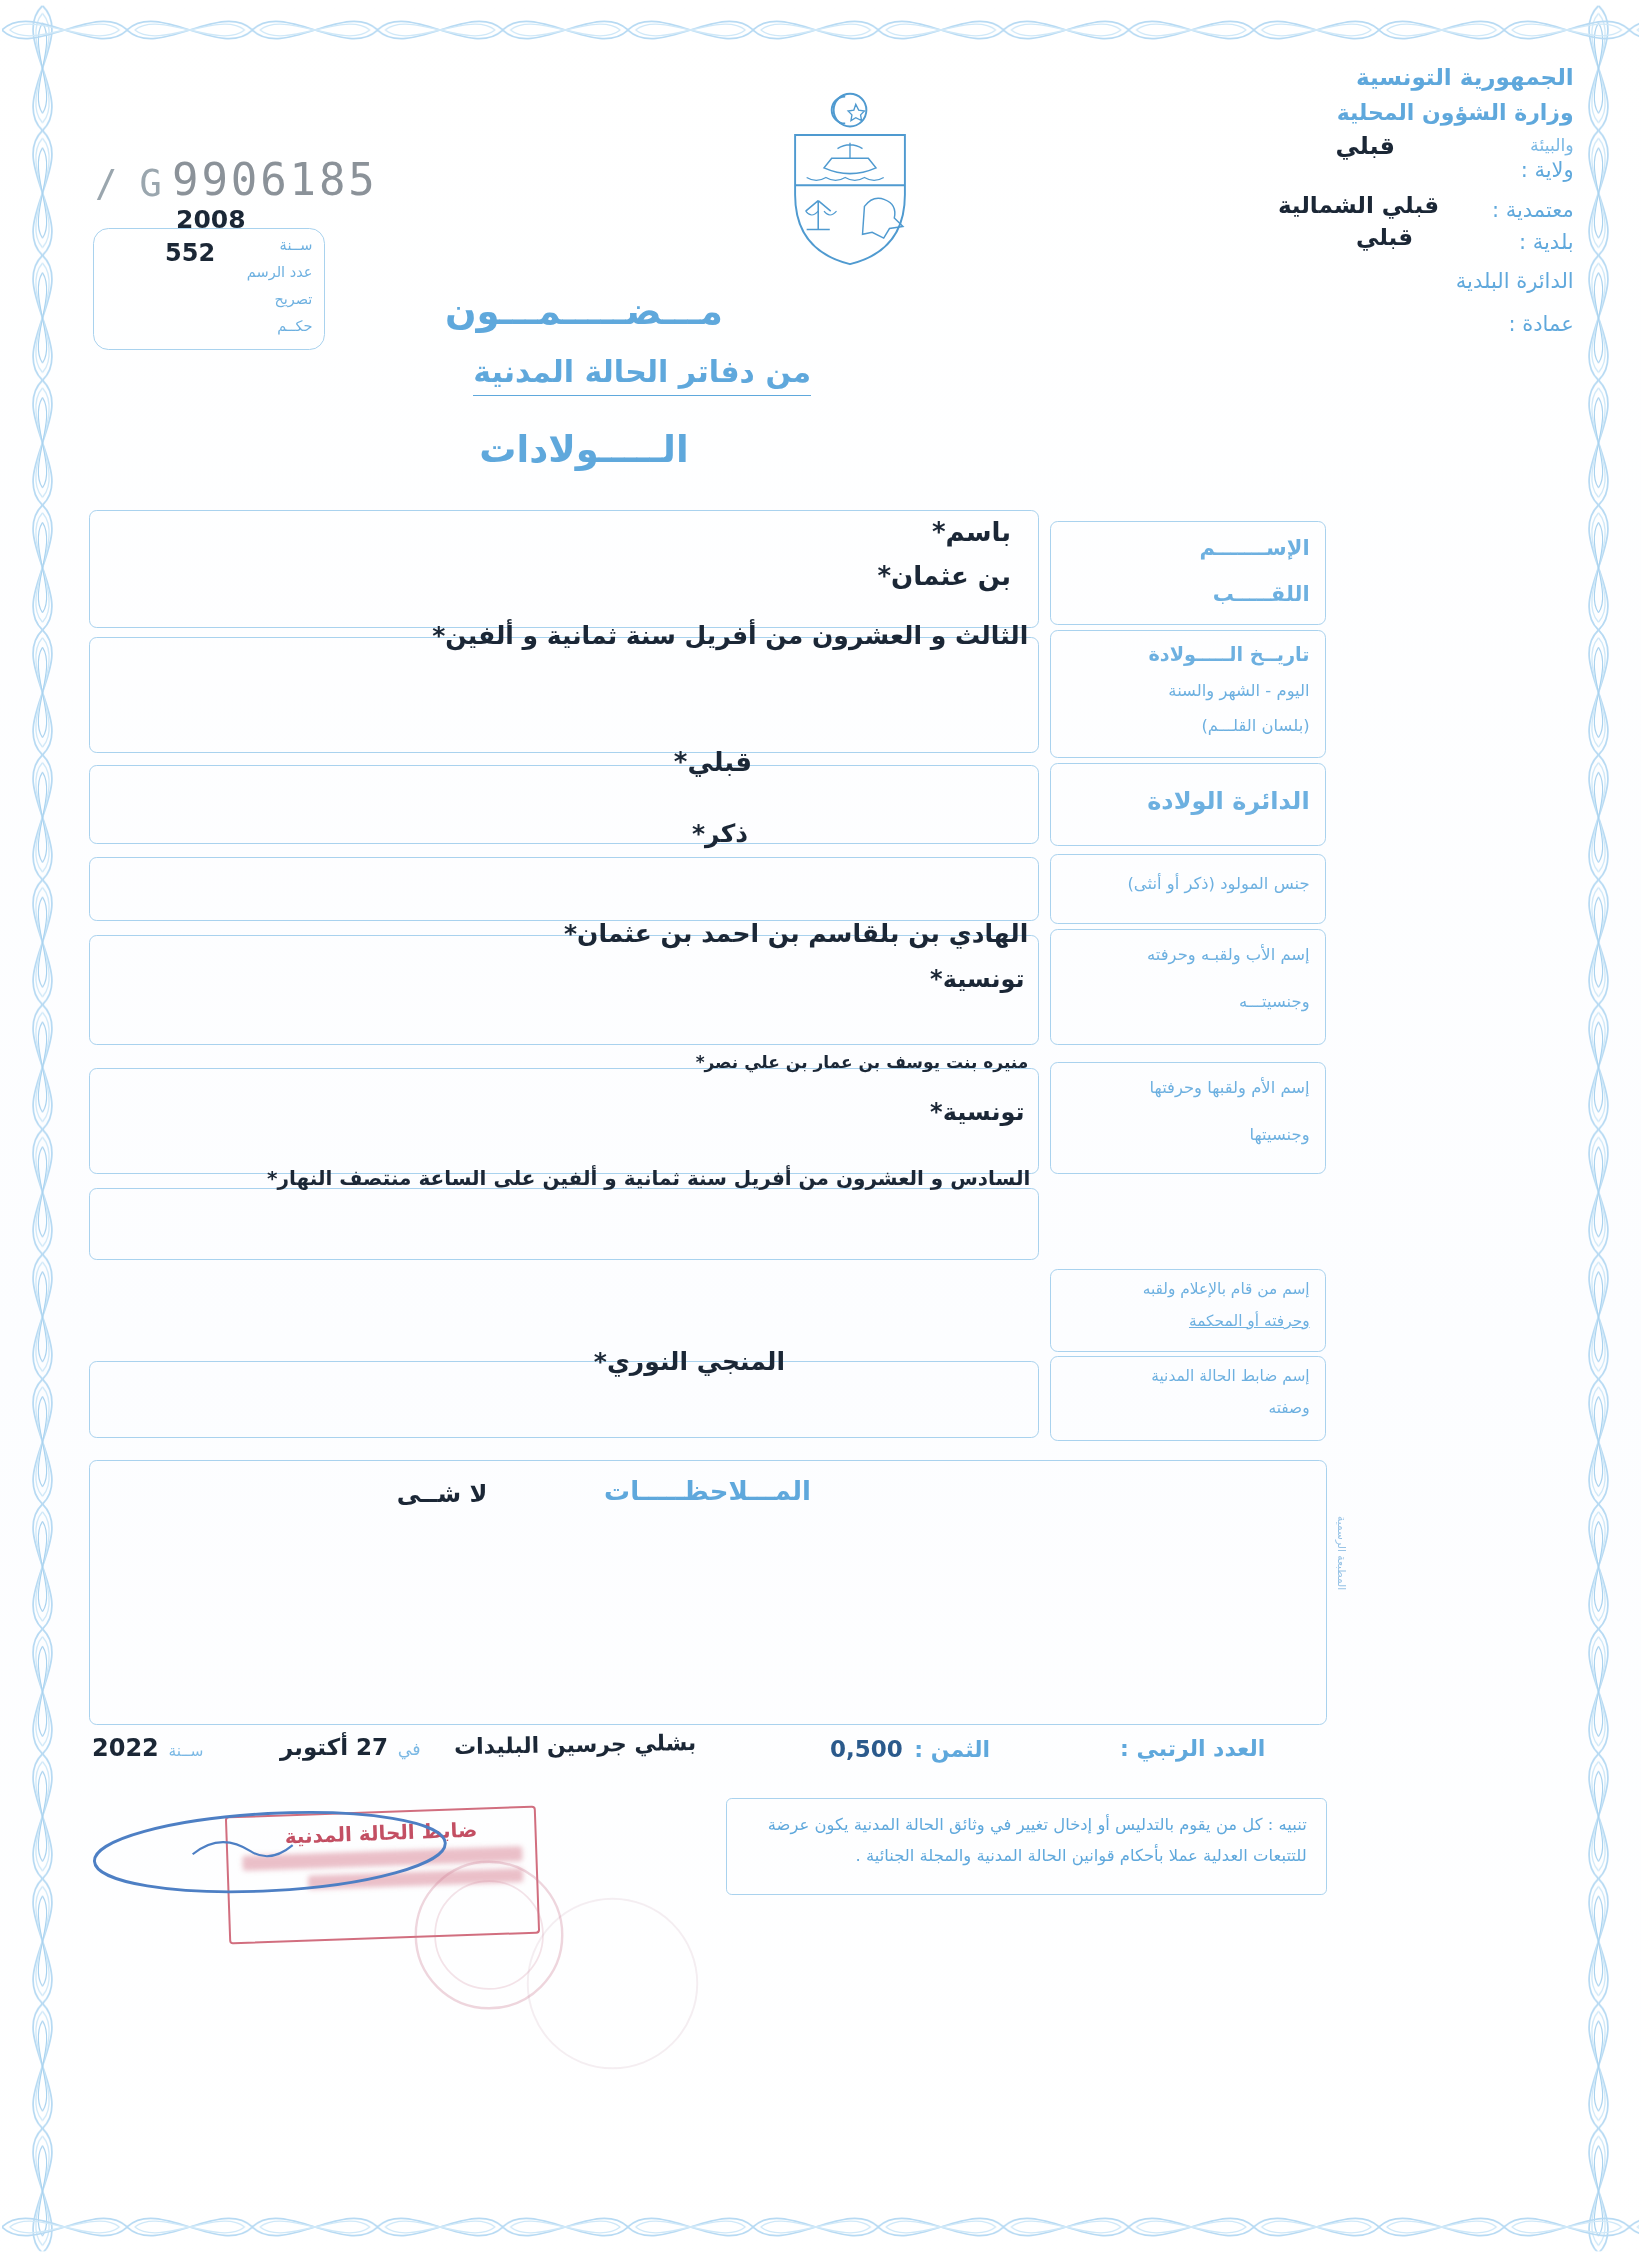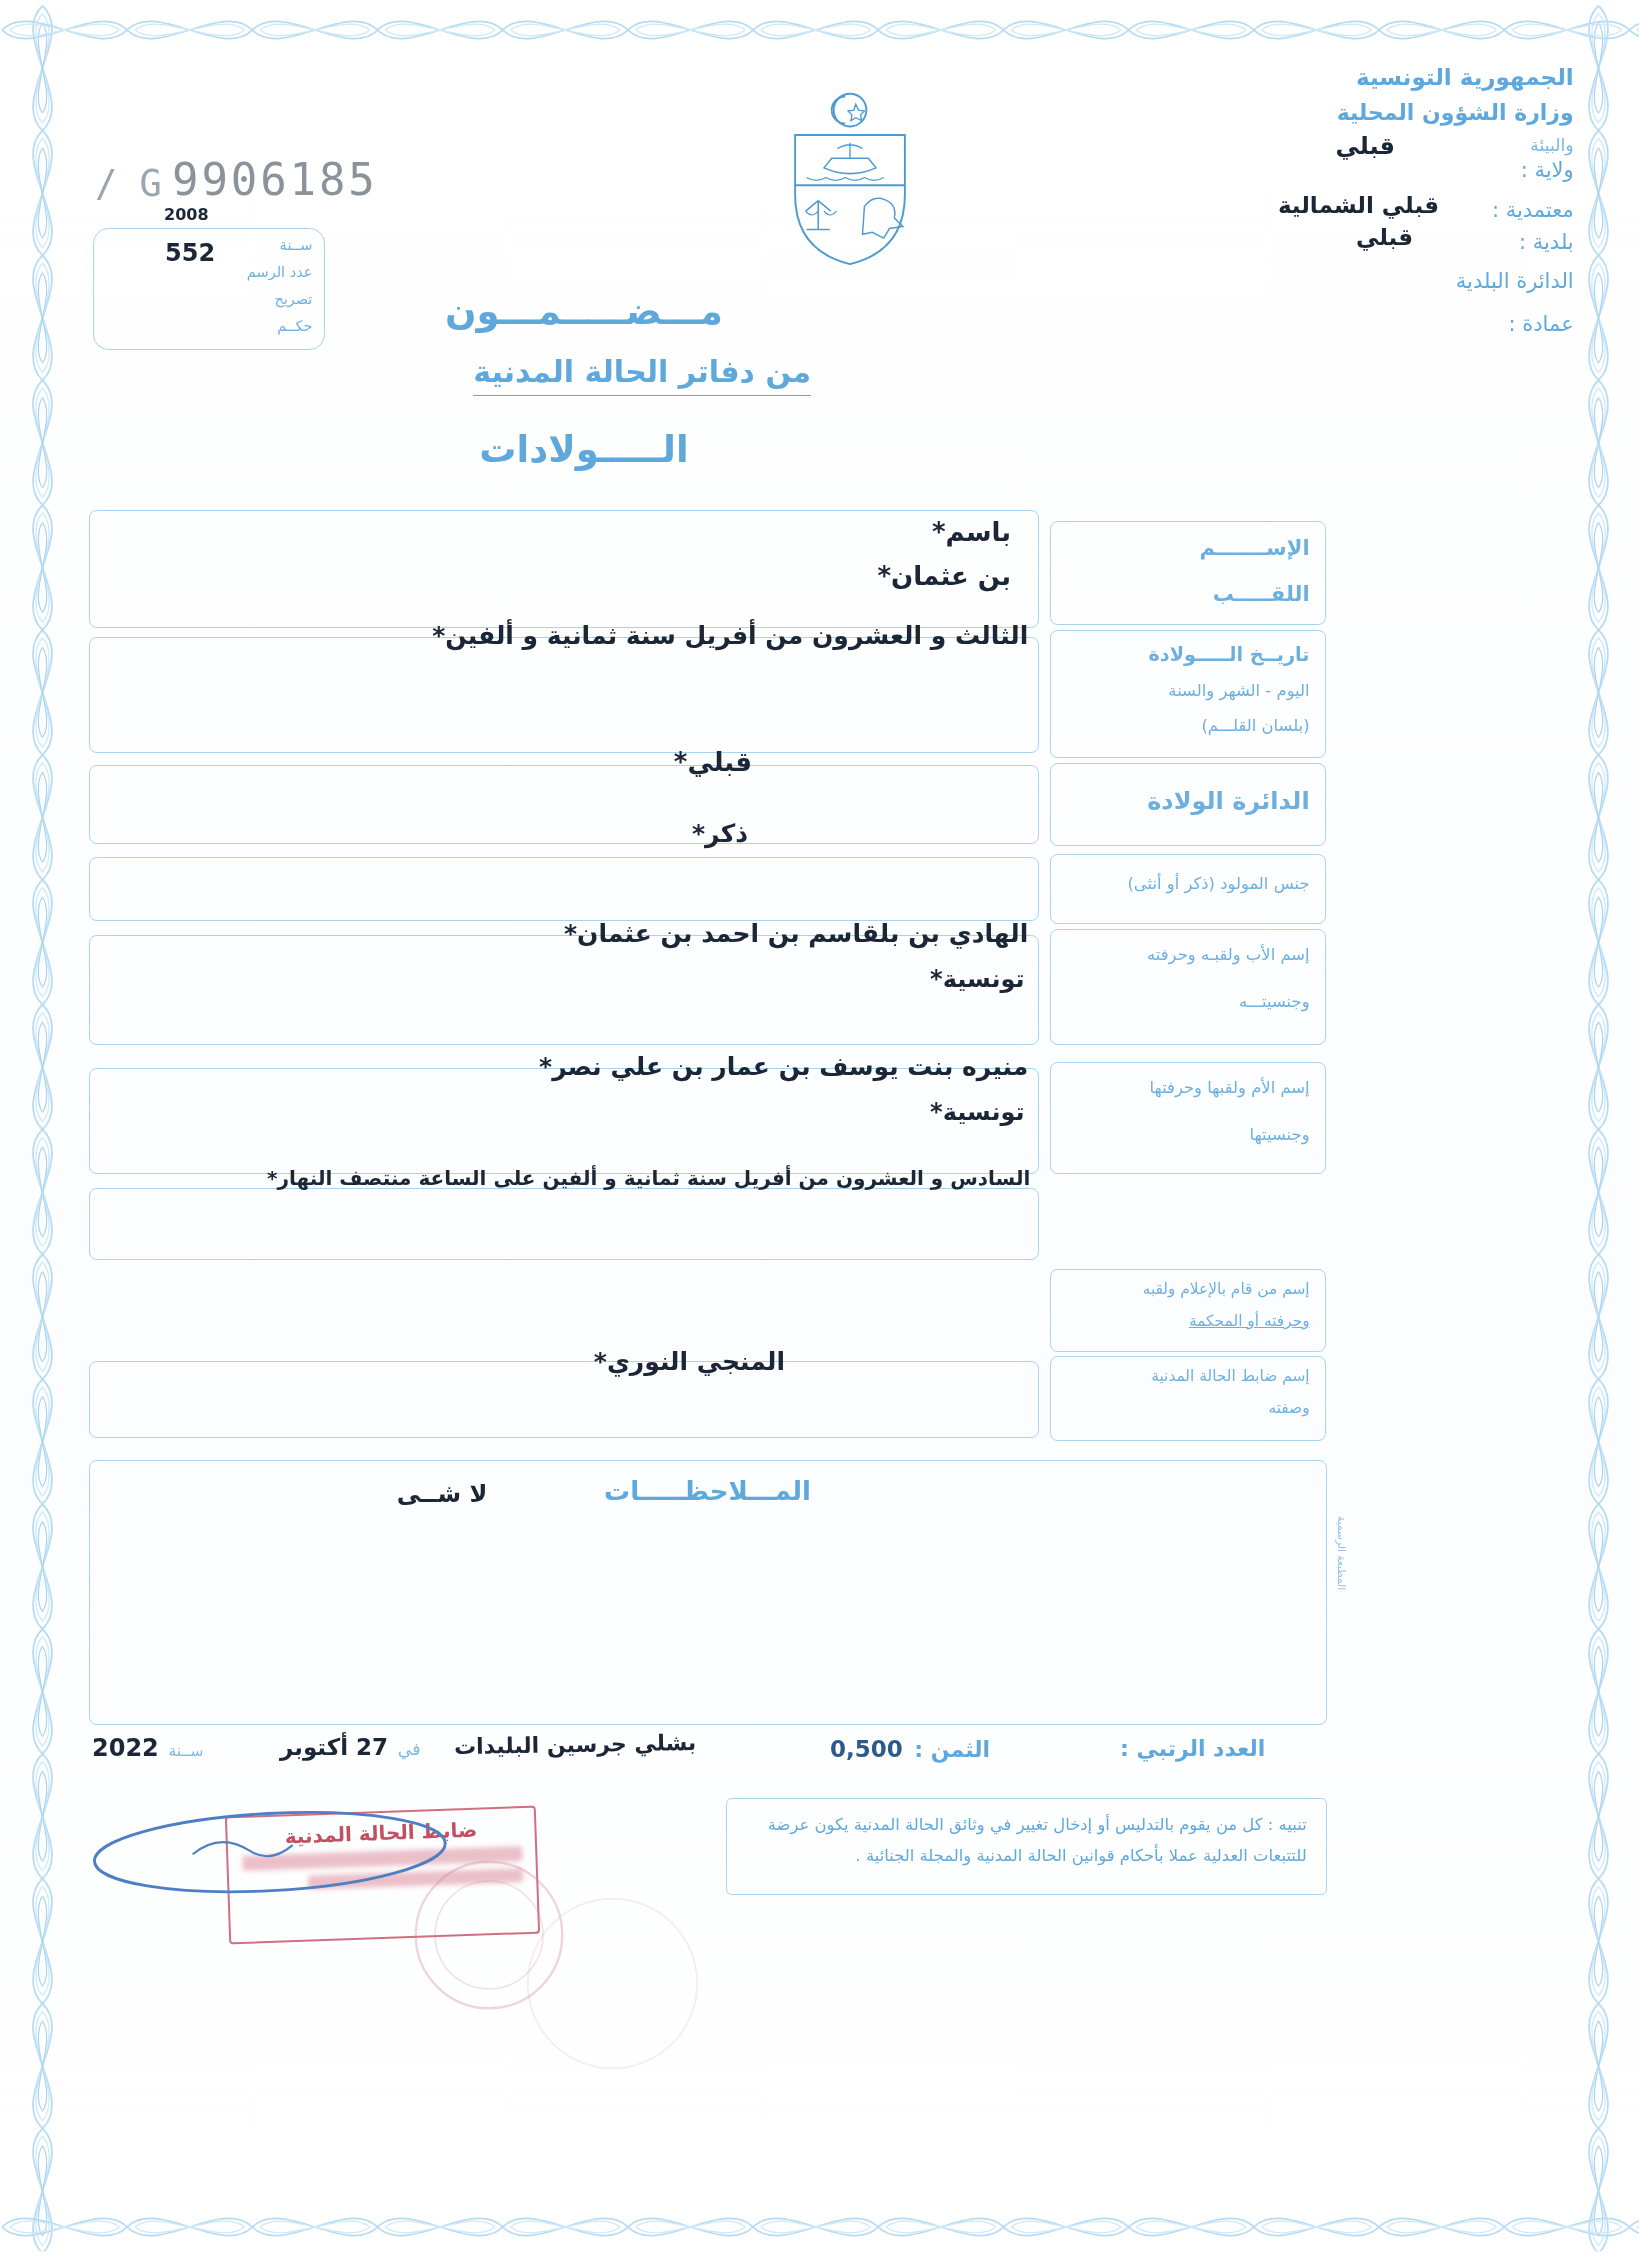--- a/index.html
+++ b/index.html
@@ -91,21 +91,21 @@
       <path d="M58,86 q27,12 54,0 l-8,-10 h-38 z" stroke-width="1.6"></path>
       <path d="M85,60 v16 M72,66 q13,-8 26,0" stroke-width="1.4"></path>
       <path d="M52,120 v30 M40,150 h24 M52,120 l-13,11 M52,120 l13,11" stroke-width="1.6"></path>
       <path d="M39,131 q6,8 13,0 M58,131 q6,8 13,0" stroke-width="1.2"></path>
       <path d="M100,126 q9,-12 21,-7 q13,5 10,19 l9,9 -14,2 -6,10 -12,-6 -10,2 z" stroke-width="1.5"></path>
     </g>
   </svg>
 
   <div class="abs" style="left:95px;top:162px;font-size:37px;color:#9aa6ae;font-family:'DejaVu Sans Mono',monospace;">G /</div>
   <div class="abs" style="left:172px;top:154px;font-size:44px;letter-spacing:2.9px;color:#8b9299;font-family:'DejaVu Sans Mono',monospace;">9906185</div>
-  <div class="abs entry" style="left:164px;top:205px;font-size:16px;">2008</div>
+  <div class="abs entry" style="left:176px;top:205px;font-size:25px;">2008</div>
 
   <div class="box" style="left:93px;top:228px;width:230px;height:120px;border-radius:15.4px;">
     <div class="lbl lbl-sm" style="top:7.7px;right:11.6px;font-size:14.5px;">ســنة</div>
     <div class="lbl lbl-sm" style="top:35px;right:11.6px;font-size:14.5px;">عدد الرسم</div>
     <div class="lbl lbl-sm" style="top:62px;right:11.6px;font-size:14.5px;">تصريح</div>
     <div class="lbl lbl-sm" style="top:89px;right:11.6px;font-size:14.5px;">حكــم</div>
     <div class="abs entry" style="left:71px;top:9.7px;font-size:24px;">552</div>
   </div>
 
   <div class="abs" style="left:1004px;top:64px;width:560px;text-align:right;padding-left:9.7px;">
@@ -171,21 +171,21 @@
   <div class="box entry-box" style="top:935px;height:108px;">
     <div class="eline" style="top:-17.4px;right:9.7px;font-size:25px;">الهادي بن بلقاسم بن احمد بن عثمان*</div>
     <div class="eline" style="top:29px;right:13.5px;font-size:24px;">تونسية*</div>
   </div>
   <div class="box label-box" style="top:929px;height:114px;">
     <div class="lbl lbl-sm" style="top:15.4px;">إسم الأب ولقبـه وحرفته</div>
     <div class="lbl lbl-sm" style="top:62px;">وجنسيتـــه</div>
   </div>
 
   <div class="box entry-box" style="top:1068px;height:104px;">
-    <div class="eline" style="top:-17.4px;right:9.7px;font-size:25px;">منيره بنت يوسف بن عمار بن علي نصر*</div>
+    <div class="eline" style="top:-17.4px;right:9.7px;font-size:17px;">منيره بنت يوسف بن عمار بن علي نصر*</div>
     <div class="eline" style="top:29px;right:13.5px;font-size:24px;">تونسية*</div>
   </div>
   <div class="box label-box" style="top:1062px;height:110px;">
     <div class="lbl lbl-sm" style="top:15.4px;">إسم الأم ولقبها وحرفتها</div>
     <div class="lbl lbl-sm" style="top:62px;">وجنسيتها</div>
   </div>
 
   <div class="box entry-box" style="top:1188px;height:70px;">
     <div class="eline" style="top:-23px;right:7.7px;font-size:20px;">السادس و العشرون من أفريل سنة ثمانية و ألفين على الساعة منتصف النهار*</div>
   </div>

